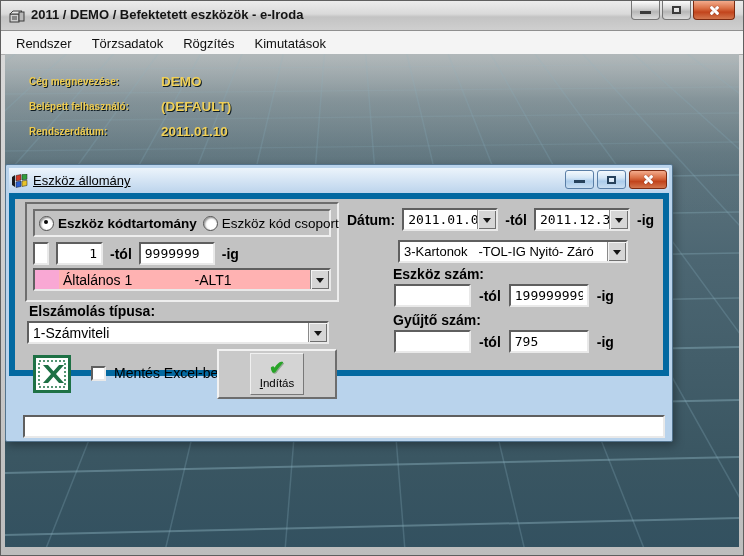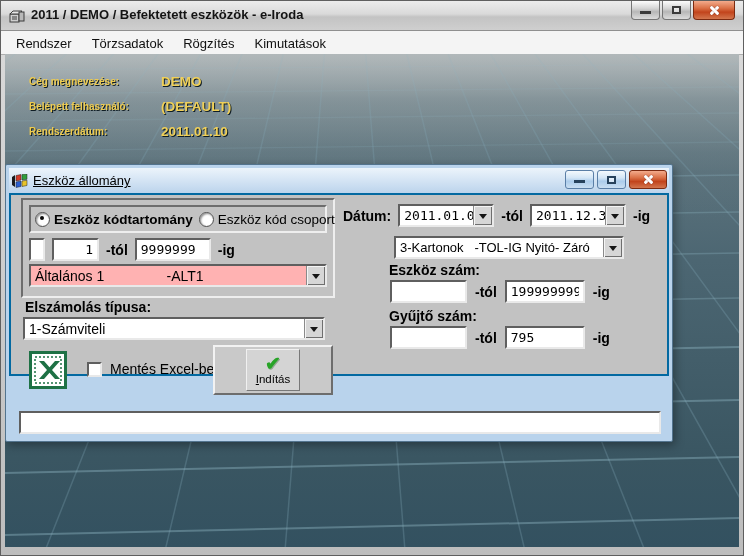--- a/index.html
+++ b/index.html
@@ -47,21 +47,21 @@
     background:linear-gradient(#ecf4fb 0%,#d4e4f4 50%,#bcd4ec 100%);position:relative;}
   .dlg-title{font-size:13px;color:#000;}
   .dlg-btns{position:absolute;right:2px;top:2px;display:flex;gap:3px;}
   .dbtn{width:29px;height:19px;border:1px solid #5a7ea6;border-radius:3px;box-sizing:border-box;
     display:flex;align-items:center;justify-content:center;
     background:linear-gradient(#f4f9fd,#d4e6f6 40%,#accceb 60%,#cadff2);}
   .dbtn.close{width:38px;border-color:#7c2a10;
     background:linear-gradient(#f3ab8c,#da7046 40%,#c2441c 62%,#d3764e);}
   .dbtn .g-min{background:#27425c;margin-top:3px;}
   .dbtn .g-res{border-color:#27425c;}
-  .dlg-body{position:relative;height:183px;background:#c2c2c2;border:2px solid #0369a1;box-sizing:border-box;}
+  .dlg-body{position:relative;height:183px;background:#c2c2c2;border:6px solid #0369a1;box-sizing:border-box;}
   
   .sunken-panel{border:2px solid;border-color:#6d6d6d #eeeeee #eeeeee #6d6d6d;}
   .raised-panel{border:2px solid;border-color:#f2f2f2 #6d6d6d #6d6d6d #f2f2f2;}
   .field{background:#fff;border:2px solid;border-color:#5f5f5f #e9e9e9 #e9e9e9 #5f5f5f;
     box-sizing:border-box;height:23px;font-size:13px;font-family:"DejaVu Sans Mono",monospace;
     padding:0 4px;outline:none;color:#000;}
   .blabel{font-size:14px;font-weight:bold;color:#000;}
   
   .groupbox{position:absolute;left:10px;top:3px;width:314px;height:100px;box-sizing:border-box;}
   .radio-panel{position:absolute;left:6px;top:5px;right:6px;height:28px;box-sizing:border-box;
@@ -83,21 +83,21 @@
   .combo-text{flex:1;display:flex;align-items:center;padding-left:4px;font-size:14px;
     color:#000;white-space:pre;overflow:hidden;}
   .combo-text.mono{font-family:"DejaVu Sans Mono",monospace;font-size:13px;}
   .combo-text.sz13{font-size:13px;}
   .dd{width:18px;flex:none;background:#d6d6d6;border-left:1px solid #8a8a8a;
     box-shadow:inset 1px 1px 0 #f5f5f5,inset -1px -1px 0 #6f6f6f;
     display:flex;align-items:center;justify-content:center;}
   .dd i{width:0;height:0;border:4px solid transparent;border-top:5px solid #151515;margin-top:5px;}
   .pinkcombo{position:absolute;left:6px;top:64px;width:298px;}
   .pinkcombo .combo-text{background:#ffb2b2;}
-  .pinkcombo{background:#f9a8d4;}
+  .pinkcombo{background:#f9a8d4;padding-left:24px;}
   .elsz-label{position:absolute;left:14px;top:104px;}
   .elsz-combo{position:absolute;left:12px;top:122px;width:302px;}
   
   .xlicon{position:absolute;left:18px;top:156px;width:38px;height:38px;}
   .chkrow{position:absolute;left:70px;top:166px;display:flex;align-items:center;gap:8px;margin-left:6px;}
   .chk{width:15px;height:15px;background:#fff;border:2px solid;box-sizing:border-box;
     border-color:#5f5f5f #e9e9e9 #e9e9e9 #5f5f5f;}
   .chk-label{font-size:14px;color:#000;}
   
   .btnpanel{position:absolute;left:202px;top:150px;width:120px;height:50px;box-sizing:border-box;

